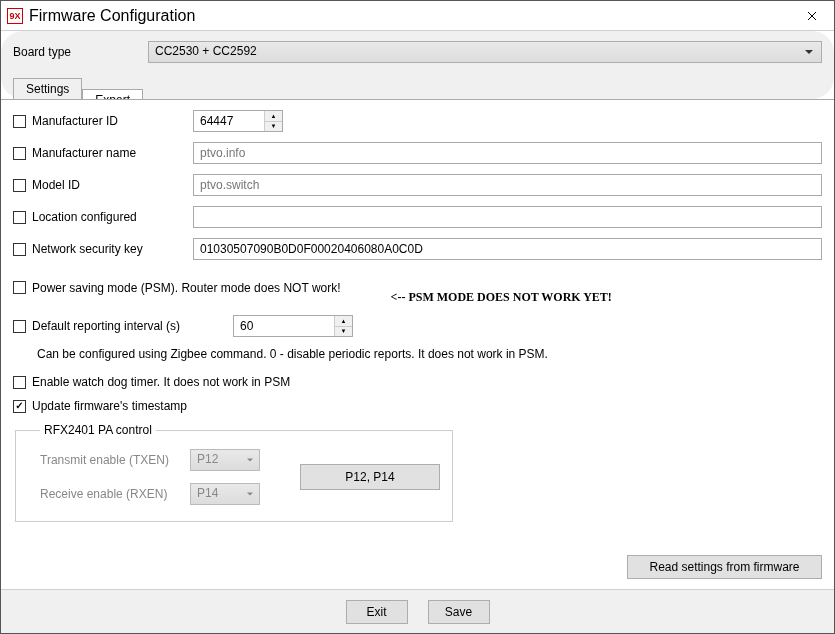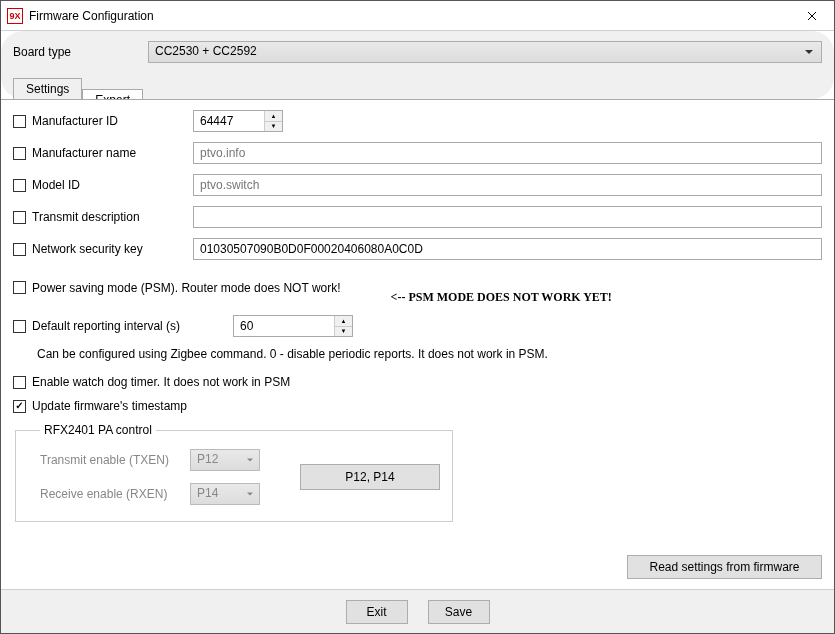--- a/index.html
+++ b/index.html
@@ -27,21 +27,21 @@
     padding: 0 0 0 6px;
     border-bottom: 1px solid #d0d0d0;
   }
   .titlebar .app-icon {
     width: 16px; height: 16px;
     border: 1px solid #c00;
     display: flex; align-items: center; justify-content: center;
     font-size: 9px; font-weight: bold; color: #c00;
     margin-right: 6px;
   }
-  .titlebar .title { flex: 1; font-size: 12px; }
+  .titlebar .title { flex: 1; font-size: 16px; }
   .titlebar .close {
     width: 45px; height: 30px;
     display: flex; align-items: center; justify-content: center;
     font-size: 14px;
     cursor: pointer;
   }
 
   .upper-panel {
     background: #f0f0f0;
     padding: 10px 12px 0 12px;
@@ -289,21 +289,21 @@
       <div class="chk-label">
         <span class="chk"></span>
         <span>Model ID</span>
       </div>
       <input class="txt full" value="ptvo.switch" style="">
     </div>
 
     <div class="form-row">
       <div class="chk-label">
         <span class="chk"></span>
-        <span>Transmit description</span>
+        <span>Location configured</span>
       </div>
       <input class="txt full" value="" style="">
     </div>
 
     <div class="form-row">
       <div class="chk-label">
         <span class="chk"></span>
         <span>Network security key</span>
       </div>
       <input class="txt full dark" value="01030507090B0D0F00020406080A0C0D" style="">

